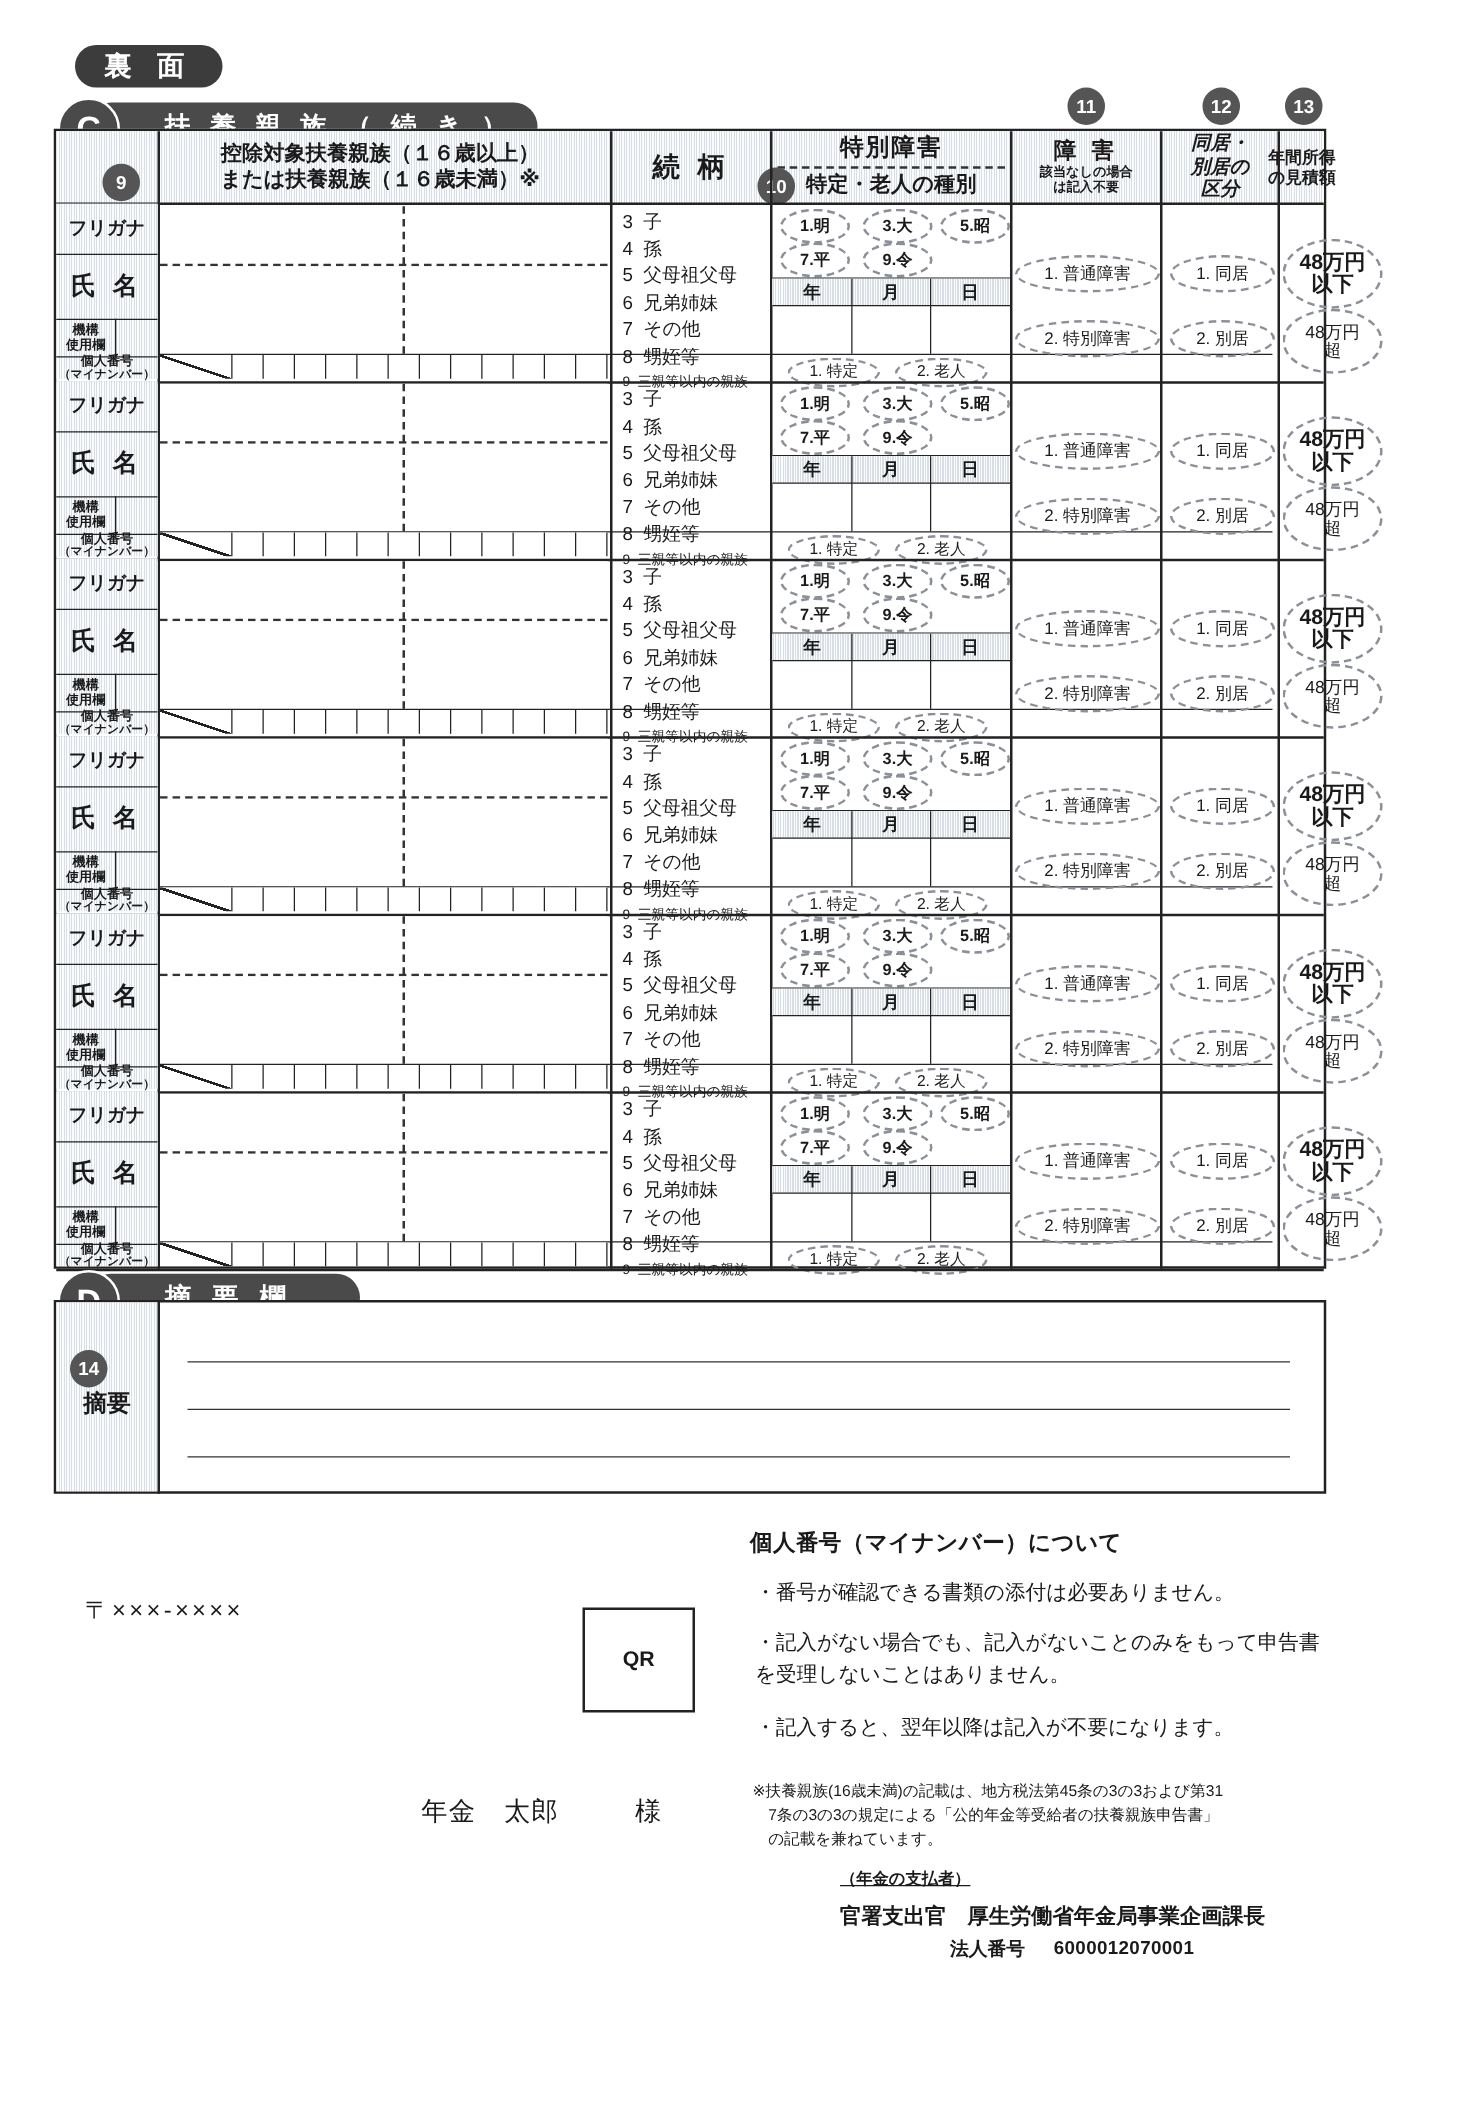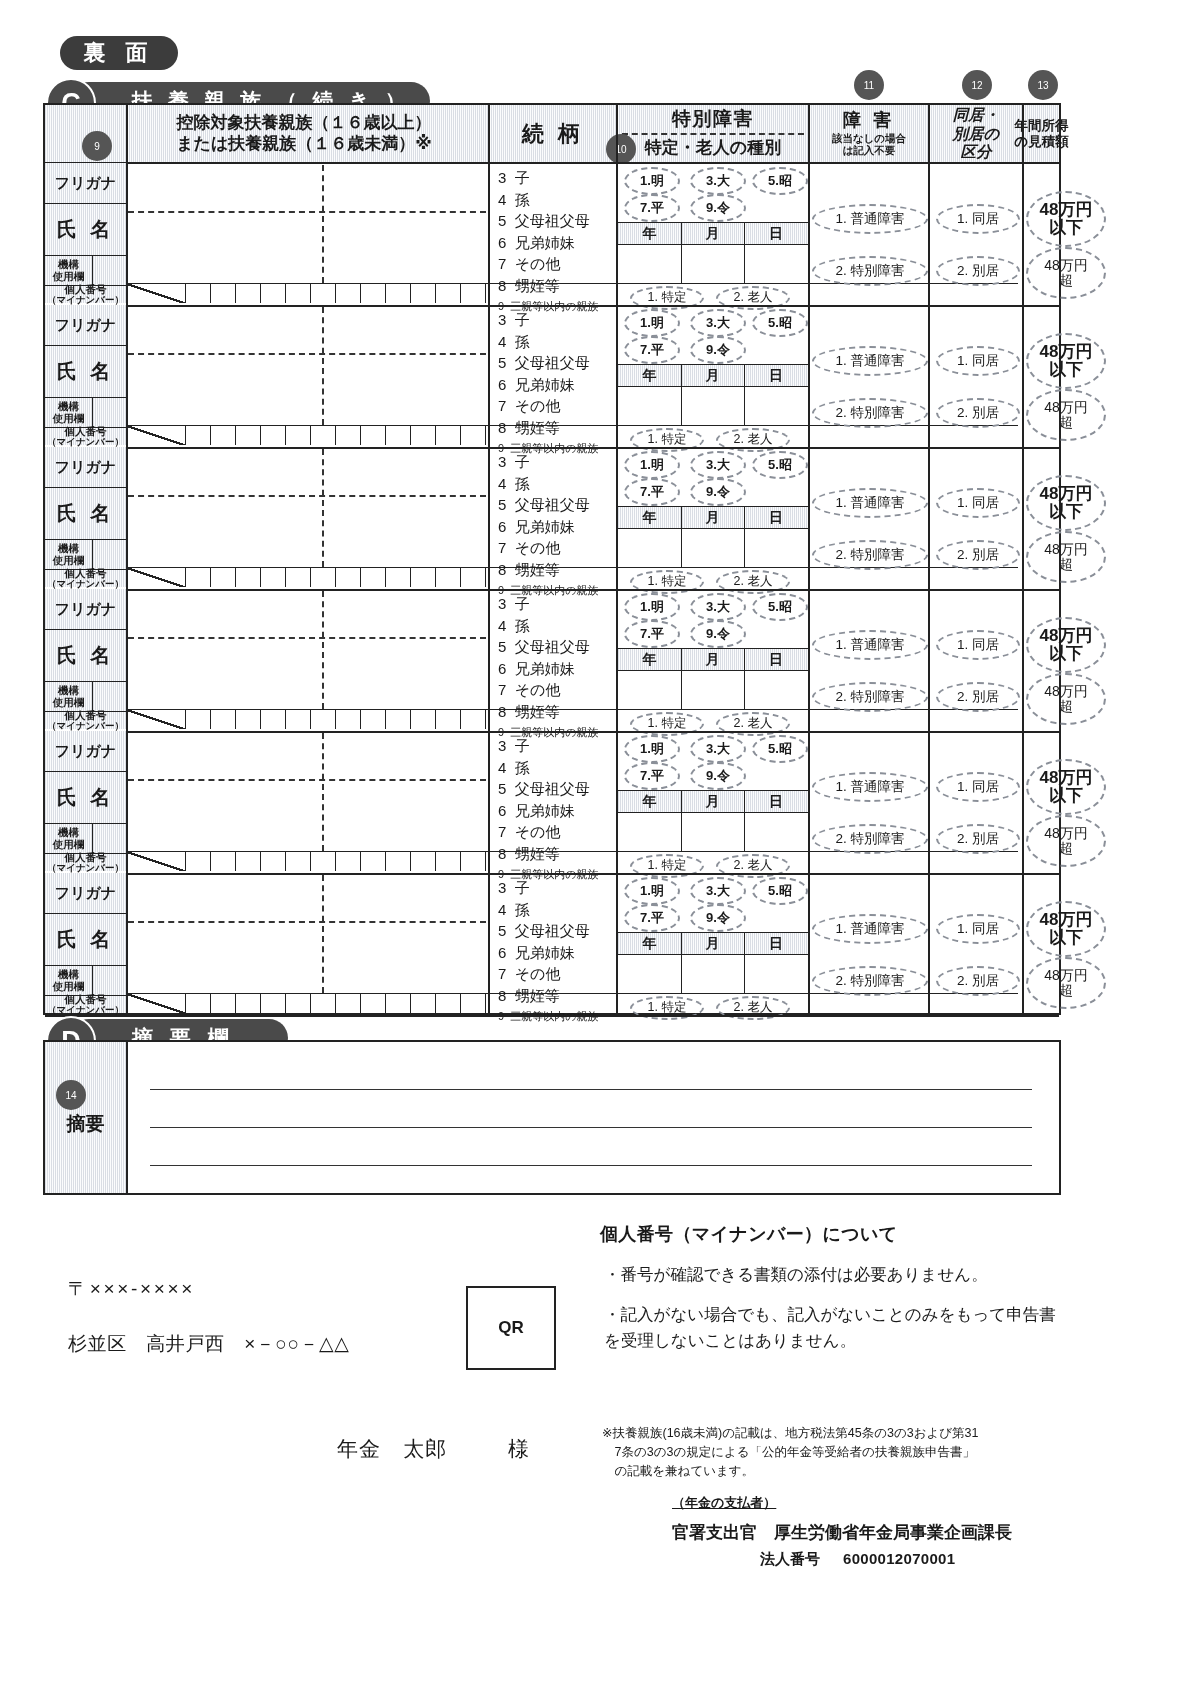--- a/index.html
+++ b/index.html
@@ -37,21 +37,21 @@
     display:flex;align-items:center;font-weight:bold;color:#fff;
   }
   .circlebadge{
     background:#4a4a4a;color:#fff;border-radius:50%;
     display:flex;align-items:center;justify-content:center;
     font-weight:bold;border:2px solid #fff;
   }
   .numdot{
     background:#555;color:#fff;border-radius:50%;
     display:flex;align-items:center;justify-content:center;
-    font-size:10px;font-weight:normal;
+    font-size:15px;font-weight:bold;
   }
 
   
   .frame{border:2px solid #222;box-sizing:border-box;}
   .vline{background:#222;width:1px;}
   .vline2{background:#222;width:2px;}
   .hline{background:#222;height:1px;}
   .hline2{background:#222;height:2px;}
   .dash-h{border-top:2px dashed #333;}
   .dash-v{border-left:2px dashed #333;}
@@ -605,34 +605,34 @@
   <div class="abs hatch" style="left:45px;top:1042px;width:81px;height:151px;"></div>
   <div class="abs vline2" style="left:126px;top:1040px;height:155px;"></div>
   <div class="numdot abs" style="left:56px;top:1080px;width:30px;height:30px;">14</div>
   <div class="abs rowlabel" style="left:45px;top:1110px;width:81px;height:28px;font-size:19px;">摘要</div>
 
   <div class="abs ruleline" style="left:150px;top:1088px;width:882px;height:1px;"></div>
   <div class="abs ruleline" style="left:150px;top:1126px;width:882px;height:1px;"></div>
   <div class="abs ruleline" style="left:150px;top:1164px;width:882px;height:1px;"></div>
 
   <div class="abs ftext" style="left:68px;top:1275px;letter-spacing:.14em;font-size:19px;">〒×××-××××</div>
-  <div class="abs ftext" style="left:68px;top:1330px;letter-spacing:.03em;font-size:19px;">杉並区　高井戸西　×－○○－△△</div>
 
   <div class="abs" style="left:466px;top:1286px;width:86px;height:80px;border:2px solid #222;
               display:flex;align-items:center;justify-content:center;font-weight:bold;font-size:17px;">
     <span>QR</span>
   </div>
 
   <div class="abs" style="left:337px;top:1435px;font-size:21px;letter-spacing:.05em;">年金　太郎</div>
   <div class="abs" style="left:508px;top:1435px;font-size:21px;">様</div>
 
   <div class="abs bold" style="left:600px;top:1222px;font-size:18px;letter-spacing:.02em;">個人番号（マイナンバー）について</div>
 
   <div class="abs" style="left:604px;top:1262px;width:460px;font-size:16.5px;line-height:1.5;">・番号が確認できる書類の添付は必要ありません。</div>
   <div class="abs" style="left:604px;top:1302px;width:462px;font-size:16.5px;line-height:1.55;text-indent:0;">・記入がない場合でも、記入がないことのみをもって申告書を受理しないことはありません。</div>
+  <div class="abs" style="left:604px;top:1370px;width:460px;font-size:16.5px;line-height:1.5;">・記入すると、翌年以降は記入が不要になります。</div>
 
   <div class="abs footnote" style="left:602px;top:1424px;width:470px;font-size:12.5px;">※扶養親族(16歳未満)の記載は、地方税法第45条の3の3および第31</div>
   <div class="abs footnote" style="left:602px;top:1443px;width:470px;font-size:12.5px;">　7条の3の3の規定による「公的年金等受給者の扶養親族申告書」</div>
   <div class="abs footnote" style="left:602px;top:1462px;width:470px;font-size:12.5px;">　の記載を兼ねています。</div>
 
   <div class="abs bold" style="left:672px;top:1494px;font-size:13px;text-decoration:underline;">（年金の支払者）</div>
   <div class="abs bold" style="left:672px;top:1521px;font-size:17px;">官署支出官　厚生労働省年金局事業企画課長</div>
   <div class="abs bold" style="left:760px;top:1550px;font-size:15px;">法人番号</div>
   <div class="abs bold" style="left:843px;top:1550px;font-size:15px;letter-spacing:.02em;">6000012070001</div>
 

